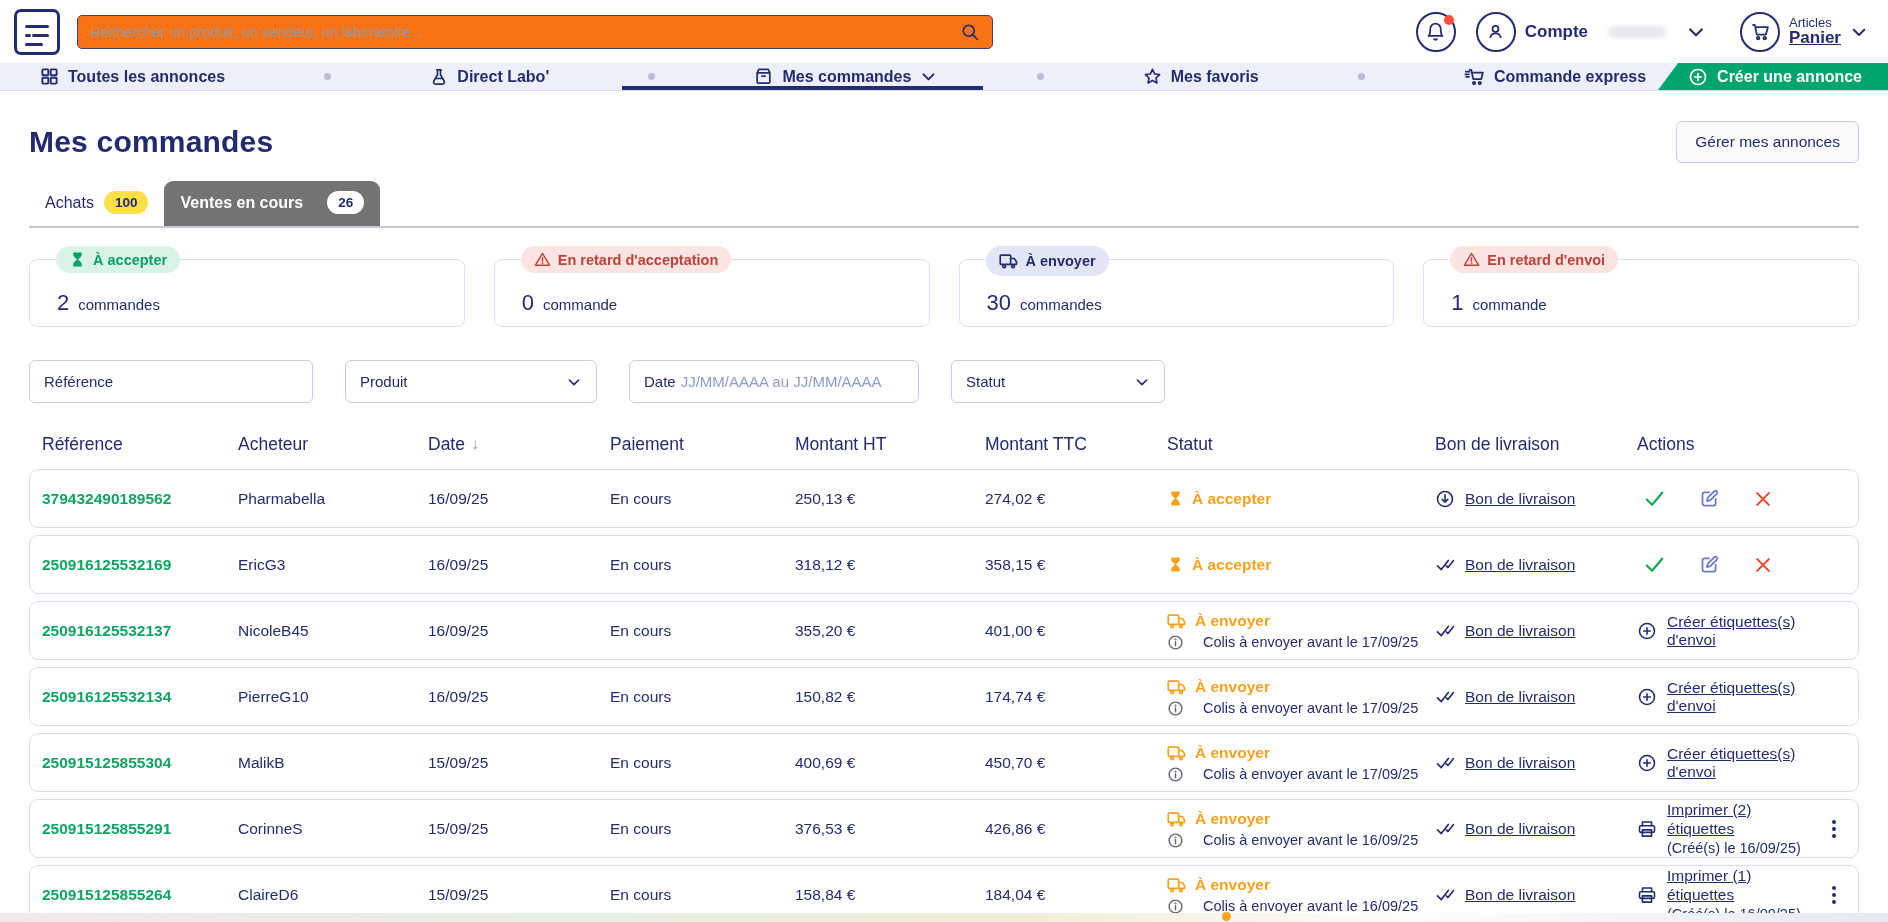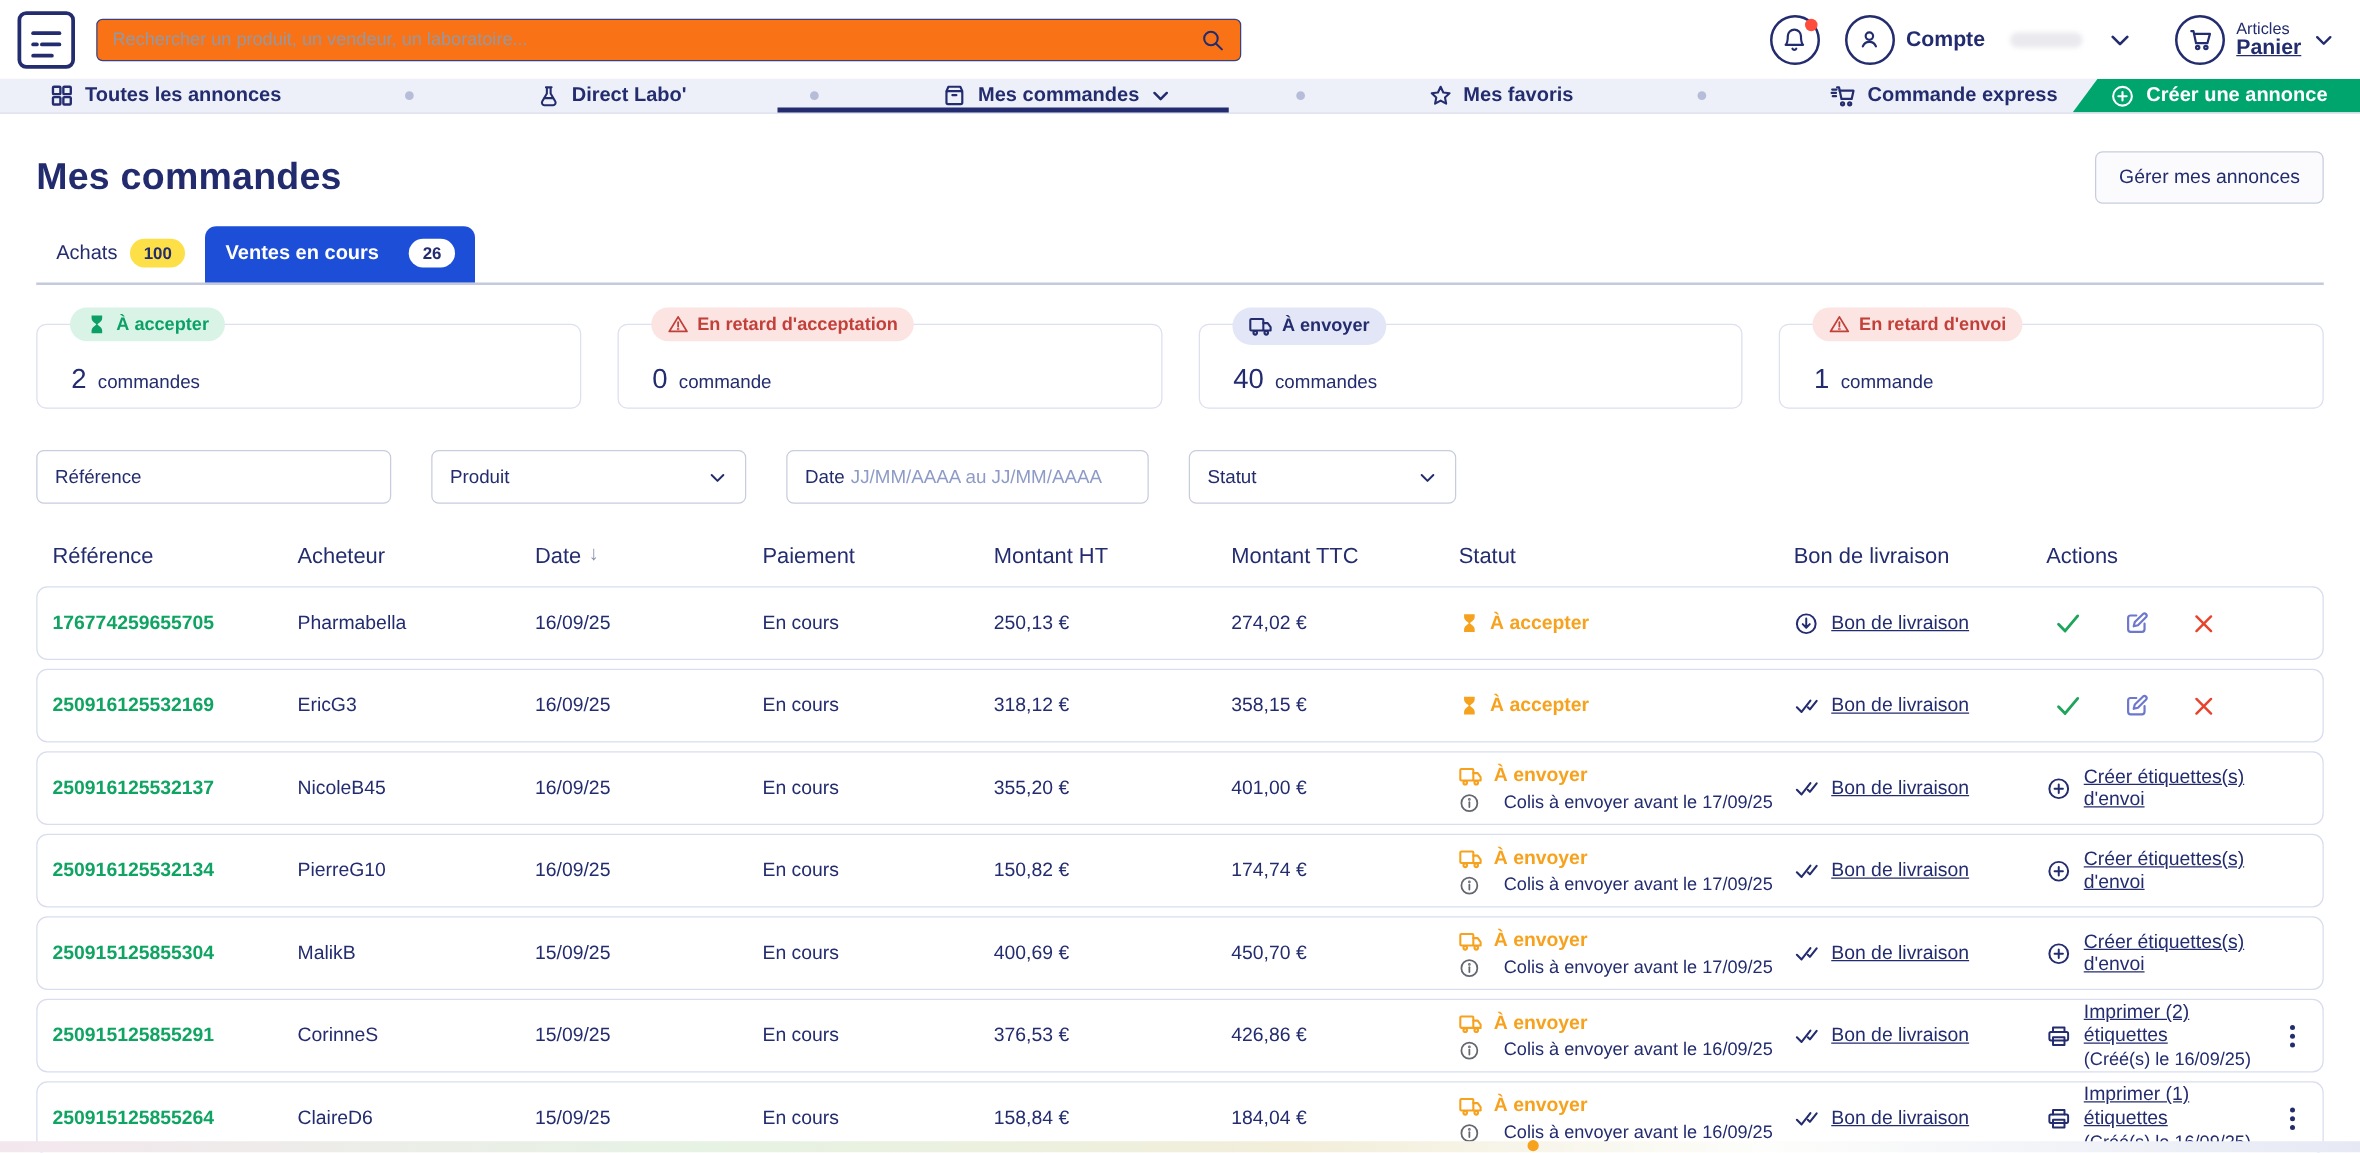--- a/index.html
+++ b/index.html
@@ -48,21 +48,21 @@
   .page-title { font-size:30px; font-weight:bold; color:#222b6e; letter-spacing:.2px; }
   .manage-btn { font-size:15.5px; color:#232c6e; background:#fbfbfd; border:1px solid #c7cddd;
     border-radius:6px; padding:11px 18px; cursor:pointer; font-family:inherit; }
 
   
   .tabs { margin-top:18px; display:flex; align-items:flex-end; border-bottom:2px solid #c4cadc; }
   .tab { display:flex; align-items:center; gap:10px; font-size:16px; color:#232c6e; padding:10px 16px 12px;
     cursor:pointer; border-radius:9px 9px 0 0; }
   .tab .badge { background:#fde047; color:#232c6e; font-size:13.5px; font-weight:bold;
     padding:4px 11px; border-radius:13px; }
-  .tab.active { background:#1d4ed8; color:#fff; font-weight:bold;gap:24px; }
+  .tab.active { background:#737373; color:#fff; font-weight:bold;gap:24px; }
   .tab.active .badge { background:#fff; color:#222c6f; }
 
   
   .cards { margin-top:31px; display:grid; grid-template-columns:repeat(4,1fr); gap:29px; }
   .card { position:relative; border:1px solid #dce0ef; border-radius:8px; height:68px; background:#fff; }
   .card-badge { position:absolute; top:-14px; left:26px; display:flex; align-items:center; gap:7px;
     font-size:14.5px; font-weight:bold; padding:5px 13px; border-radius:15px; }
   .tone-green  { background:#d9f4e7; color:#0ca066; }
   .tone-red    { background:#fbe4e1; color:#c2403a; }
   .tone-lavender { background:#e3e6f6; color:#232c6e; }
@@ -297,21 +297,21 @@
               <svg width="20" height="20" viewBox="0 0 24 24" fill="none" stroke="#232c6e" stroke-width="2" stroke-linecap="round" stroke-linejoin="round">
                 <rect x="1.5" y="5" width="12.5" height="11" rx="1"></rect>
                 <path d="M14 9h4.2L21 12.8V16h-7"></path>
                 <circle cx="6.2" cy="18.3" r="1.7"></circle>
                 <circle cx="16.8" cy="18.3" r="1.7"></circle>
               </svg>
             </span>
             <span>À envoyer</span>
           </div>
           <div class="card-value">
-            <span class="card-num">40</span>
+            <span class="card-num">30</span>
             <span class="card-unit">commandes</span>
           </div>
         </div>
         <div class="card">
           <div class="card-badge tone-red">
             <span>
               <svg width="17" height="17" viewBox="0 0 24 24" fill="none" stroke="#c2403a" stroke-width="2" stroke-linejoin="round">
                 <path d="M12 3.5L22 20H2z"></path>
                 <line x1="12" y1="9.5" x2="12" y2="14.5" stroke-linecap="round"></line>
                 <circle cx="12" cy="17.2" r="0.4" fill="#c2403a"></circle>
@@ -358,21 +358,21 @@
       <div class="th">Paiement</div>
       <div class="th">Montant HT</div>
       <div class="th">Montant TTC</div>
       <div class="th">Statut</div>
       <div class="th">Bon de livraison</div>
       <div class="th">Actions</div>
     </div>
 
     <div class="tbody" id="tbody">
         <div class="row-card">
-          <div class="cell ref">176774259655705</div>
+          <div class="cell ref">379432490189562</div>
           <div class="cell">Pharmabella</div>
           <div class="cell">16/09/25</div>
           <div class="cell">En cours</div>
           <div class="cell">250,13 €</div>
           <div class="cell">274,02 €</div>
           <div class="cell">
             <div class="status-main">
               <span>
                 <svg width="17" height="17" viewBox="0 0 24 24" fill="#f6a21e">
                   <path d="M6 2h12v3c0 2.8-2.4 4.4-4.1 5.8L12.6 12l1.3 1.2C15.6 14.6 18 16.2 18 19v3H6v-3c0-2.8 2.4-4.4 4.1-5.8l1.3-1.2-1.3-1.2C8.4 9.4 6 7.8 6 5V2z"></path>

